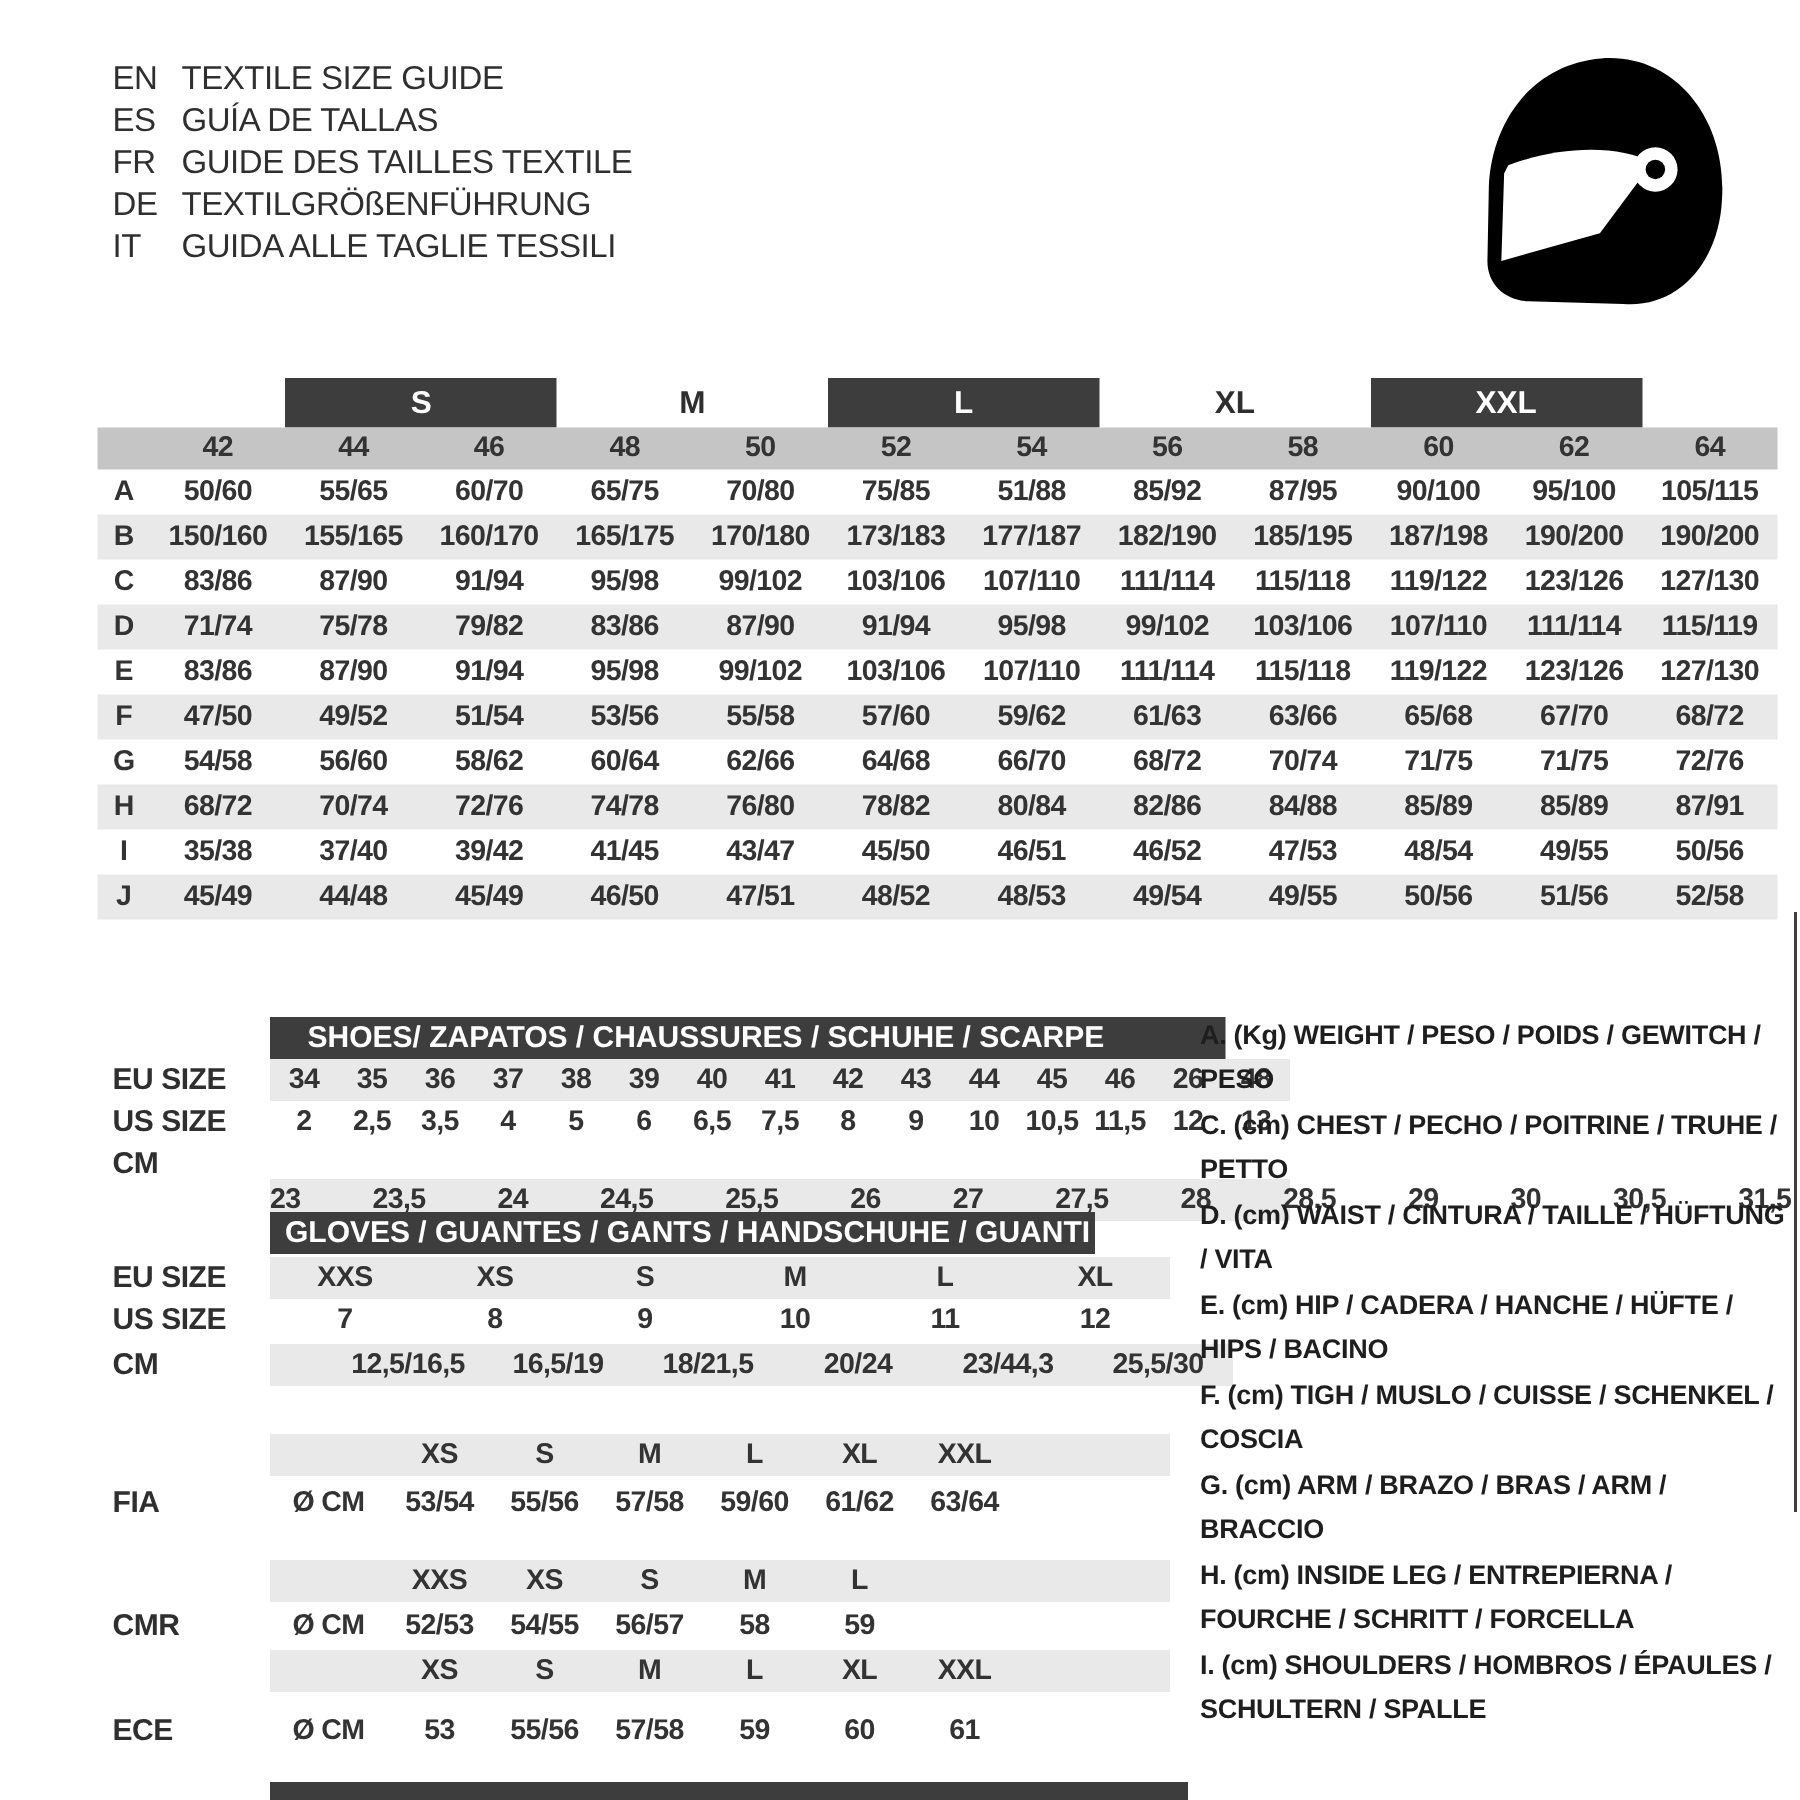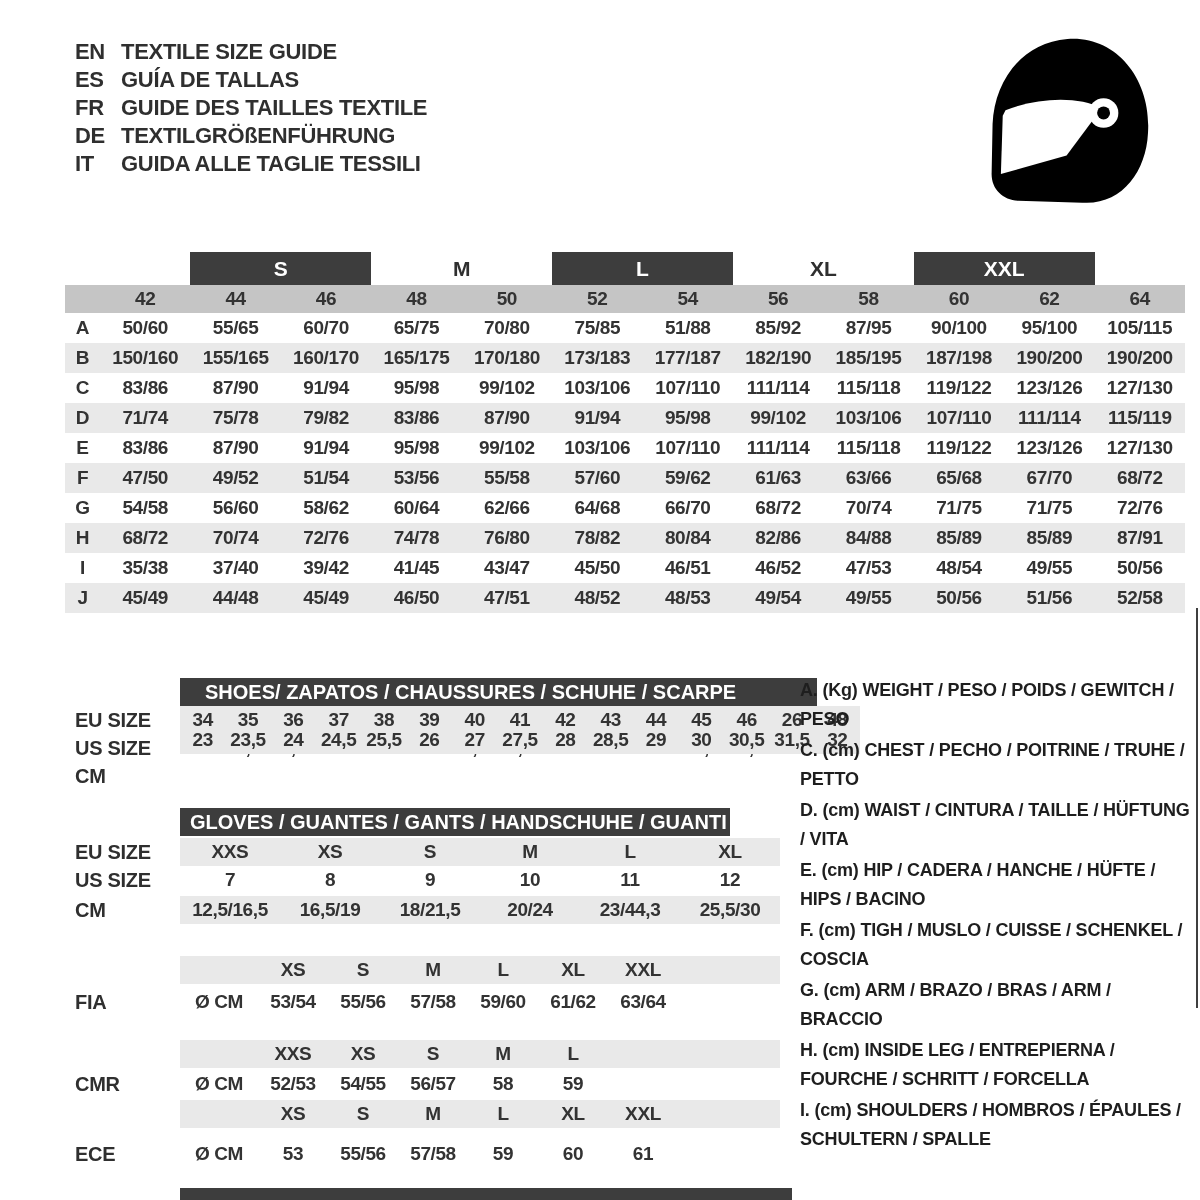--- a/index.html
+++ b/index.html
@@ -1,21 +1,21 @@
 <!DOCTYPE html>
 <html><head>
 <meta charset="utf-8">
 <style>
   html,body{margin:0;padding:0;background:#fff;}
   .page{position:relative;width:1200px;height:1200px;background:#ffffff;overflow:hidden;
         font-family:"Liberation Sans", sans-serif;color:#2f2f2f;}
 
   
   .langs{position:absolute;left:75px;top:38px;}
-  .lang-row{display:flex;line-height:28px;font-weight:700;font-size:22px;letter-spacing:-0.3px;}
+  .lang-row{display:flex;line-height:28px;font-weight:400;font-size:22px;letter-spacing:-0.3px;}
   .lang-code{width:46px;}
 
   
   .helmet-icon{position:absolute;left:975px;top:26px;width:185px;height:185px;}
 
   
   .sgroup-row{position:absolute;left:65px;top:252px;width:1120px;height:33px;
               display:grid;grid-template-columns:35px repeat(12,1fr);}
   .sg-cell{display:flex;align-items:center;justify-content:center;font-size:21px;font-weight:700;}
   .sg-filled{background:#3d3d3d;color:#ffffff;}
@@ -285,21 +285,21 @@
       <span class="cell">6,5</span>
       <span class="cell">7,5</span>
       <span class="cell">8</span>
       <span class="cell">9</span>
       <span class="cell">10</span>
       <span class="cell">10,5</span>
       <span class="cell">11,5</span>
       <span class="cell">12</span>
       <span class="cell">13</span>
     </div>
-  <div class="shoe-row gray" id="shoes-cm" style="top:726px;">
+  <div class="shoe-row gray" id="shoes-cm" style="top:786px;gap:48px;">
       <span class="cell">23</span>
       <span class="cell">23,5</span>
       <span class="cell">24</span>
       <span class="cell">24,5</span>
       <span class="cell">25,5</span>
       <span class="cell">26</span>
       <span class="cell">27</span>
       <span class="cell">27,5</span>
       <span class="cell">28</span>
       <span class="cell">28,5</span>
@@ -323,21 +323,21 @@
       <span class="cell">XL</span>
     </div>
   <div class="glove-row" id="gloves-us" style="top:866px;">
       <span class="cell">7</span>
       <span class="cell">8</span>
       <span class="cell">9</span>
       <span class="cell">10</span>
       <span class="cell">11</span>
       <span class="cell">12</span>
     </div>
-  <div class="glove-row gray" id="gloves-cm" style="top:896px;">
+  <div class="glove-row gray" id="gloves-cm" style="top:896px;padding-left:42px;">
       <span class="cell">12,5/16,5</span>
       <span class="cell">16,5/19</span>
       <span class="cell">18/21,5</span>
       <span class="cell">20/24</span>
       <span class="cell">23/44,3</span>
       <span class="cell">25,5/30</span>
     </div>
 
   <div class="helm-row gray" id="hel-sizes-0" style="top:956px;">
       <span class="cell"></span>

